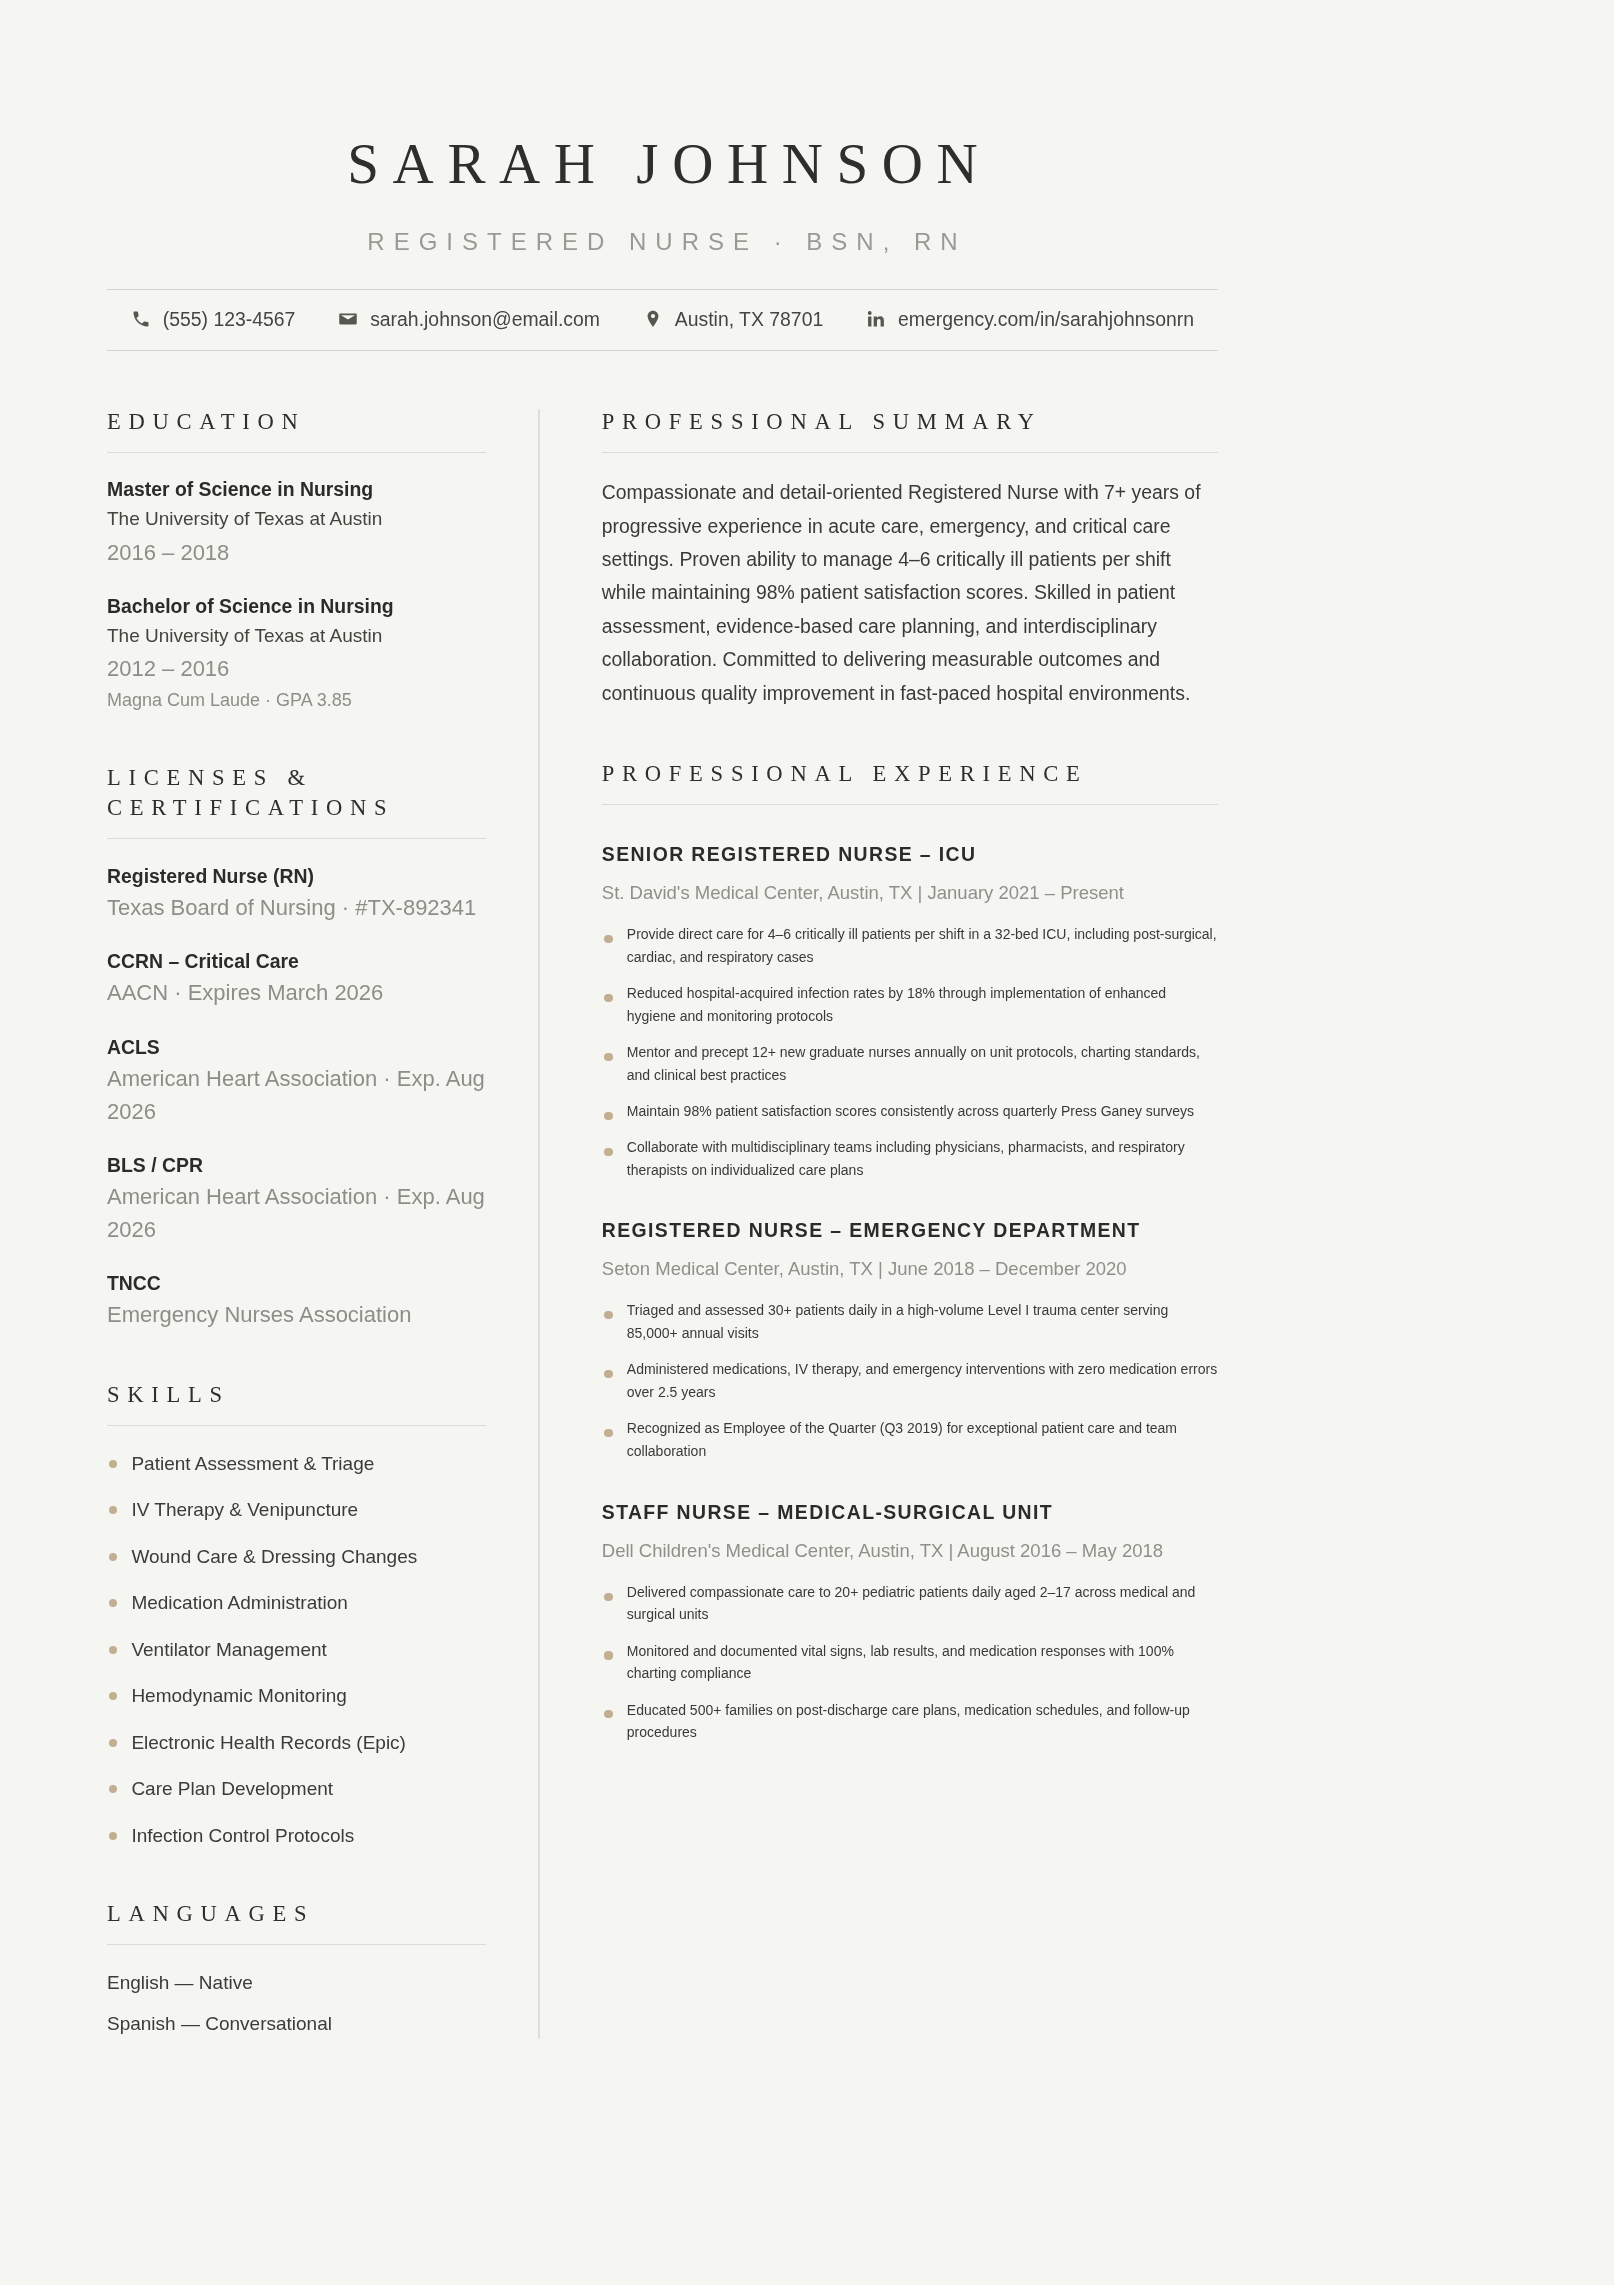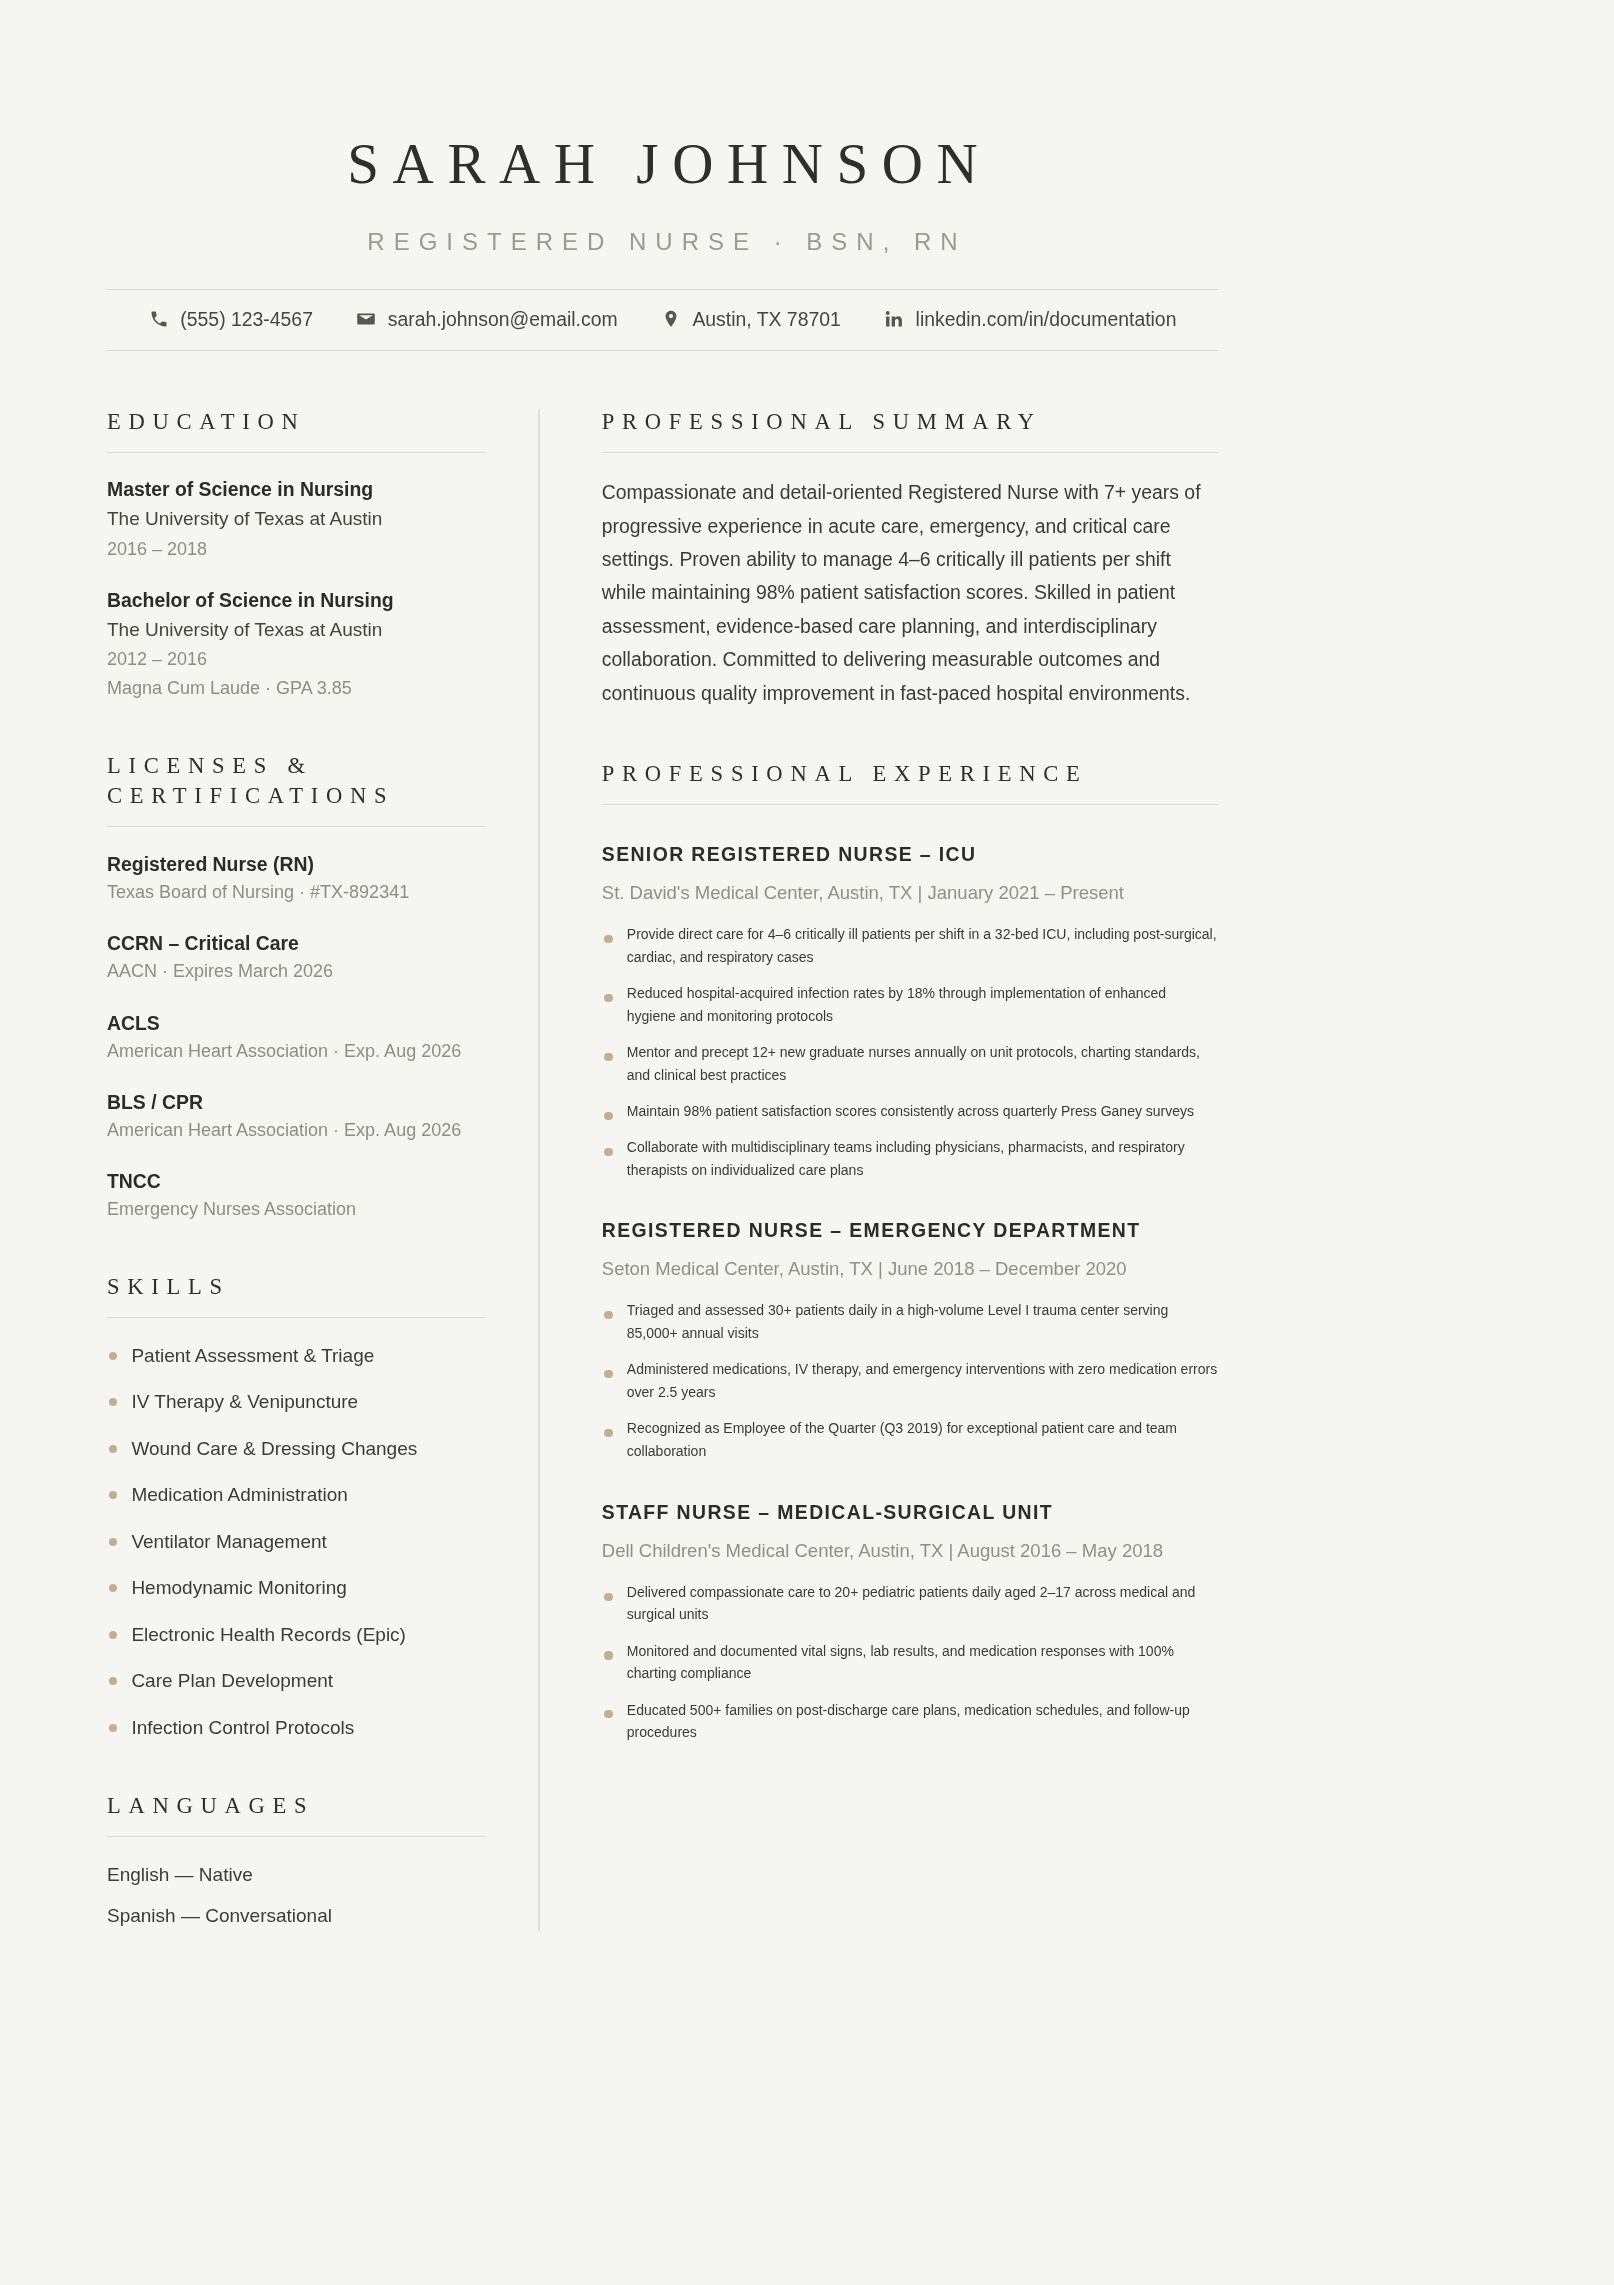--- a/index.html
+++ b/index.html
@@ -132,21 +132,21 @@
     color: #2b2b29;
     line-height: 1.35;
   }
   .entry-sub {
     font-size: 19px;
     color: #44443f;
     line-height: 1.5;
     margin-top: 2.7px;
   }
   .entry-meta {
-    font-size: 18px;
+    font-size: 22px;
     color: #8e8e88;
     line-height: 1.5;
     margin-top: 1.8px;
   }
   .entry-note {
     font-size: 18px;
     color: #8e8e88;
     line-height: 1.5;
     margin-top: 1.8px;
   }
@@ -267,21 +267,21 @@
       </div>
 
       <div class="contact-item">
         <span class="ic">
           <svg width="20" height="20" viewBox="0 0 24 24" fill="currentColor" aria-hidden="true">
             <rect x="2.5" y="9" width="4" height="12" rx="0.4"></rect>
             <circle cx="4.5" cy="4.8" r="2.3"></circle>
             <path d="M9.5 9h3.8v1.7c.6-1 1.8-2 3.7-2 3 0 4.5 1.9 4.5 5.3V21h-4v-6.2c0-1.7-.6-2.7-2-2.7-1.2 0-1.9.8-2.2 1.6-.1.3-.1.7-.1 1.1V21h-4V9z"></path>
           </svg>
         </span>
-        <span>linkedin.com/in/documentation</span>
+        <span>emergency.com/in/sarahjohnsonrn</span>
       </div>
 
     </div>
   </div>
 
   <div class="body-grid">
 
     <div class="col-left">
 
       <div class="sec-block">

